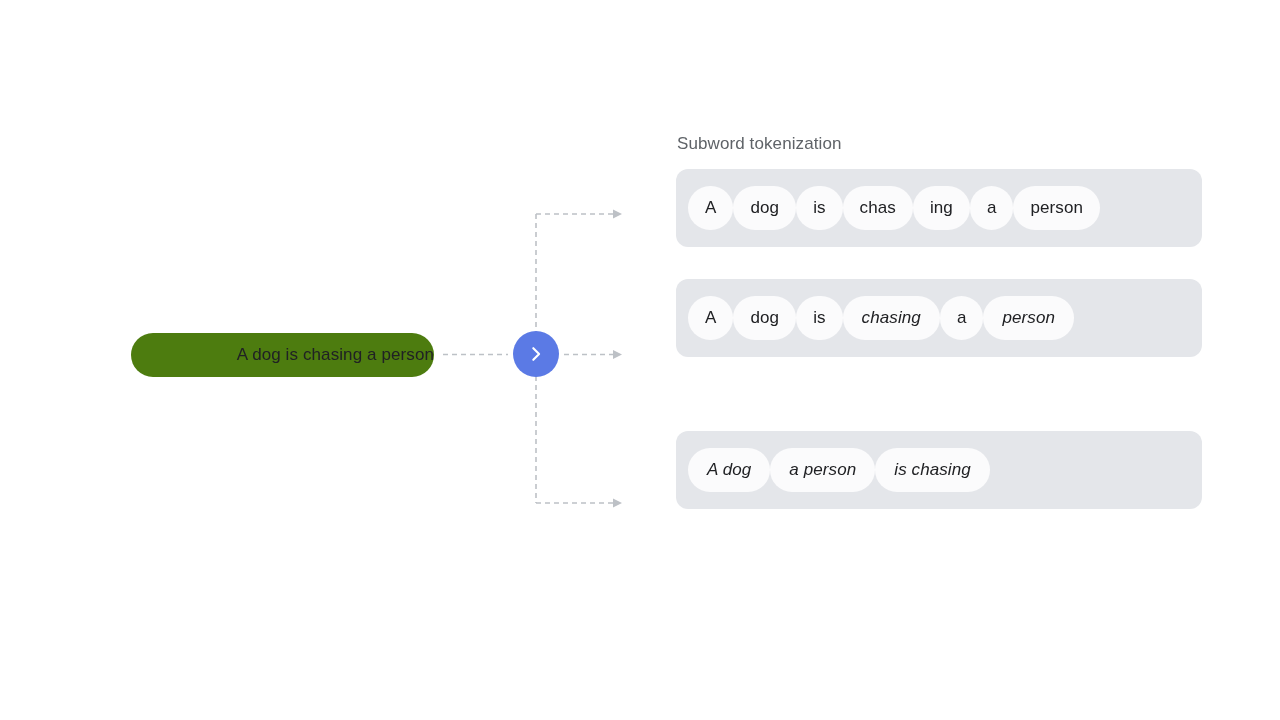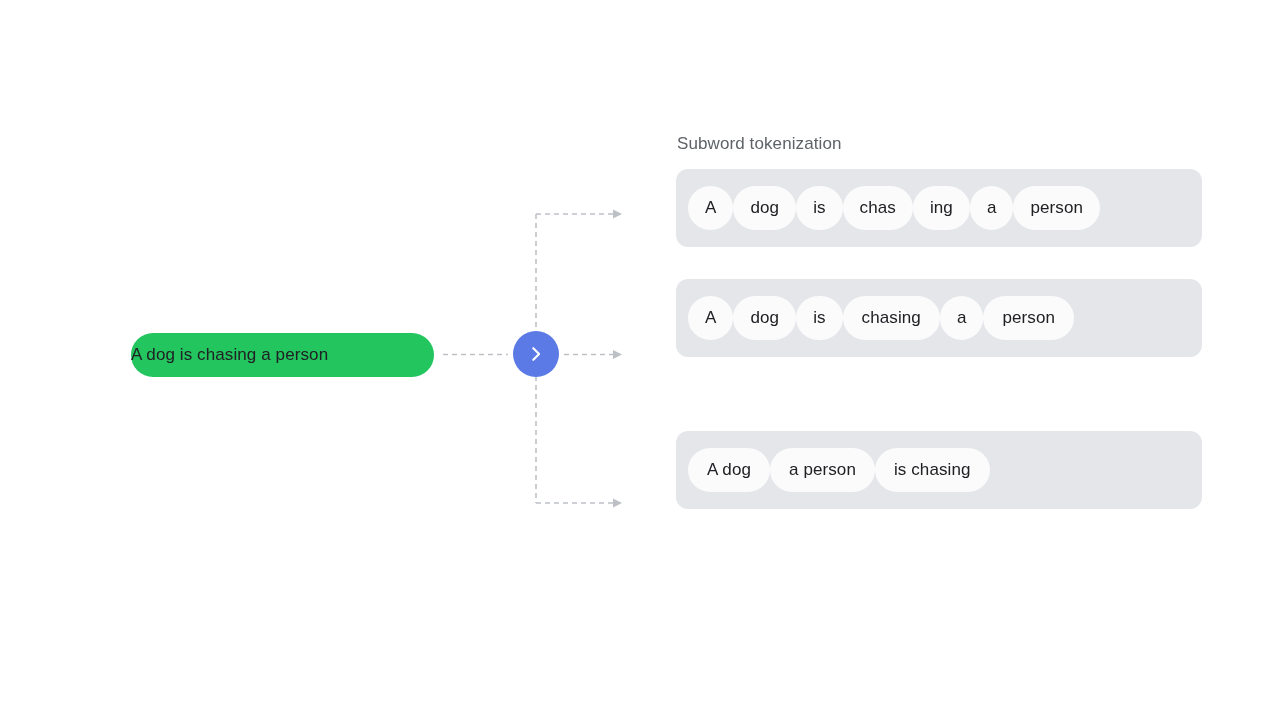--- a/index.html
+++ b/index.html
@@ -35,24 +35,24 @@
   }
 
   
   .source-pill {
     position: absolute;
     left: 131px;
     top: 333px;
     width: 303px;
     height: 44px;
     border-radius: 22px;
-    background: #22c55e;
+    background: #4d7c0f;
     display: flex;
     align-items: center;
-    justify-content: flex-start;
+    justify-content: flex-end;
     box-sizing: border-box;
   }
   .source-pill-text {
     font-size: 17px;
     color: #202124;
     letter-spacing: 0.1px;
     white-space: nowrap;
   }
 
   
@@ -111,21 +111,21 @@
     padding: 0 17px;
     display: inline-flex;
     align-items: center;
     justify-content: center;
     font-size: 17px;
     color: #202124;
     letter-spacing: 0.1px;
     white-space: nowrap;
     box-sizing: border-box;
   }
-  .token.wide { padding: 0 19px; }
+  .token.wide { padding: 0 19px; font-style: italic; }
 </style>
 </head>
 <body>
 
 <div id="canvas">
 
   <svg id="connectors" viewBox="0 0 1280 720" width="1280" height="720" aria-hidden="true">
     <g stroke="#bdc1c6" stroke-width="1.6" fill="none" stroke-dasharray="5 4">
 
       <line x1="443" y1="354.5" x2="508" y2="354.5"></line>

